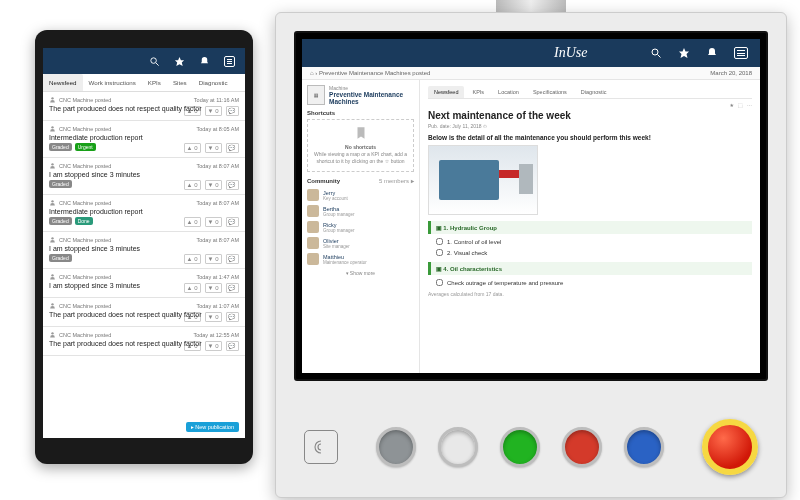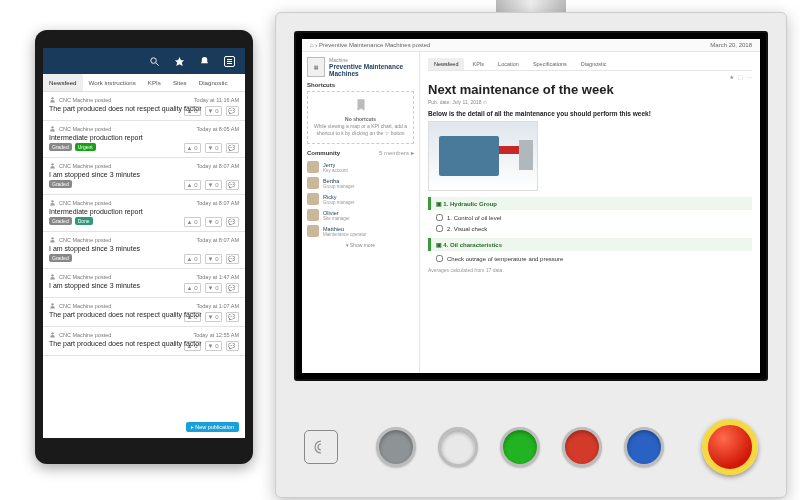--- a/index.html
+++ b/index.html
@@ -52,21 +52,21 @@
   .comm-list .row { display:flex; align-items:center; gap:4px; padding:2px 0;}
   .comm-list .av { width:12px; height:12px; background:#cbb89a; border-radius:2px;}
   .comm-list .nm2 { font-size:5.5px; color:#1a3a5c; }
   .comm-list .rl { font-size:4.5px; color:#999; display:block;}
   .show-more { font-size:5px; color:#888; text-align:center; padding:3px 0;}
   .p-main { flex:1; padding:6px 8px; overflow:hidden;}
   .p-tabs { display:flex; gap:2px; font-size:5.5px; color:#666; border-bottom:1px solid #e5e5e5; margin-bottom:3px;}
   .p-tabs span { padding:3px 6px; cursor:pointer;}
   .p-tabs span.active { background:#eee; border-radius:2px 2px 0 0; color:#222;}
   .p-date-row { display:flex; justify-content:space-between; font-size:5px; color:#888; margin-bottom:2px;}
-  .p-title { font-size:13px; font-weight:700; color:#222; margin-bottom:2px;}
+  .p-title { font-size:10px; font-weight:700; color:#222; margin-bottom:2px;}
   .p-sub { font-size:5px; color:#888; margin-bottom:4px;}
   .p-desc { font-size:6.5px; font-weight:600; color:#222; margin:4px 0;}
   .p-img { width:110px; height:70px; background:linear-gradient(180deg,#dfe6ec,#fff); border:1px solid #ddd; position:relative; margin:4px 0 6px 0;}
   .mach { position:absolute; left:10px; top:14px; width:60px; height:40px; background:#4a7a9a; border-radius:2px;}
   .mach::before{content:'';position:absolute;right:-22px;top:10px;width:22px;height:8px;background:#c62828;}
   .mach::after{content:'';position:absolute;right:-34px;top:4px;width:14px;height:30px;background:#b0b8bd;}
   .p-task-sect { margin-top:4px;}
   .p-task-head { background:#eef7ee; border-left:3px solid #3a9a3a; font-size:6px; padding:3px 5px; color:#2a6a2a; font-weight:600; margin-bottom:2px;}
   .p-task { font-size:6px; color:#333; padding:2px 0 2px 8px; display:flex; align-items:center; gap:4px;}
   .p-task input { width:7px; height:7px;}
@@ -277,20 +277,38 @@
         </div>
       </div>
   </div>
   <div class="t-btn-float">▸ New publication</div>
 </div>
 
 <div class="panel-pole"></div>
 <div class="panel">
   <div class="panel-screen-wrap">
     <div class="p-screen">
+      <div class="p-header">
+        <span class="p-brand">InUse</span>
+        <svg viewBox="0 0 24 24">
+            <circle cx="10" cy="10" r="6" stroke="#fff" stroke-width="2" fill="none"></circle>
+            <line x1="15" y1="15" x2="21" y2="21" stroke="#fff" stroke-width="2"></line>
+          </svg>
+        <svg viewBox="0 0 24 24" fill="#fff">
+            <polygon points="12,2 15,9 22,9 17,14 19,22 12,18 5,22 7,14 2,9 9,9"></polygon>
+          </svg>
+        <svg viewBox="0 0 24 24" fill="#fff">
+            <path d="M12 2a6 6 0 00-6 6v5l-2 3h16l-2-3V8a6 6 0 00-6-6z"></path>
+          </svg>
+        <div class="burger" style="width:14px;height:12px;">
+            <span></span>
+            <span></span>
+            <span></span>
+          </div>
+      </div>
       <div class="p-crumb">
         <span>⌂ › Preventive Maintenance Machines posted</span>
         <span style="float:right">March 20, 2018</span>
       </div>
       <div class="p-body">
 
         <div class="p-side">
           <div class="p-machine-hdr">
             <div class="p-machine-icon">▦</div>
             <div class="p-mh-txt">

